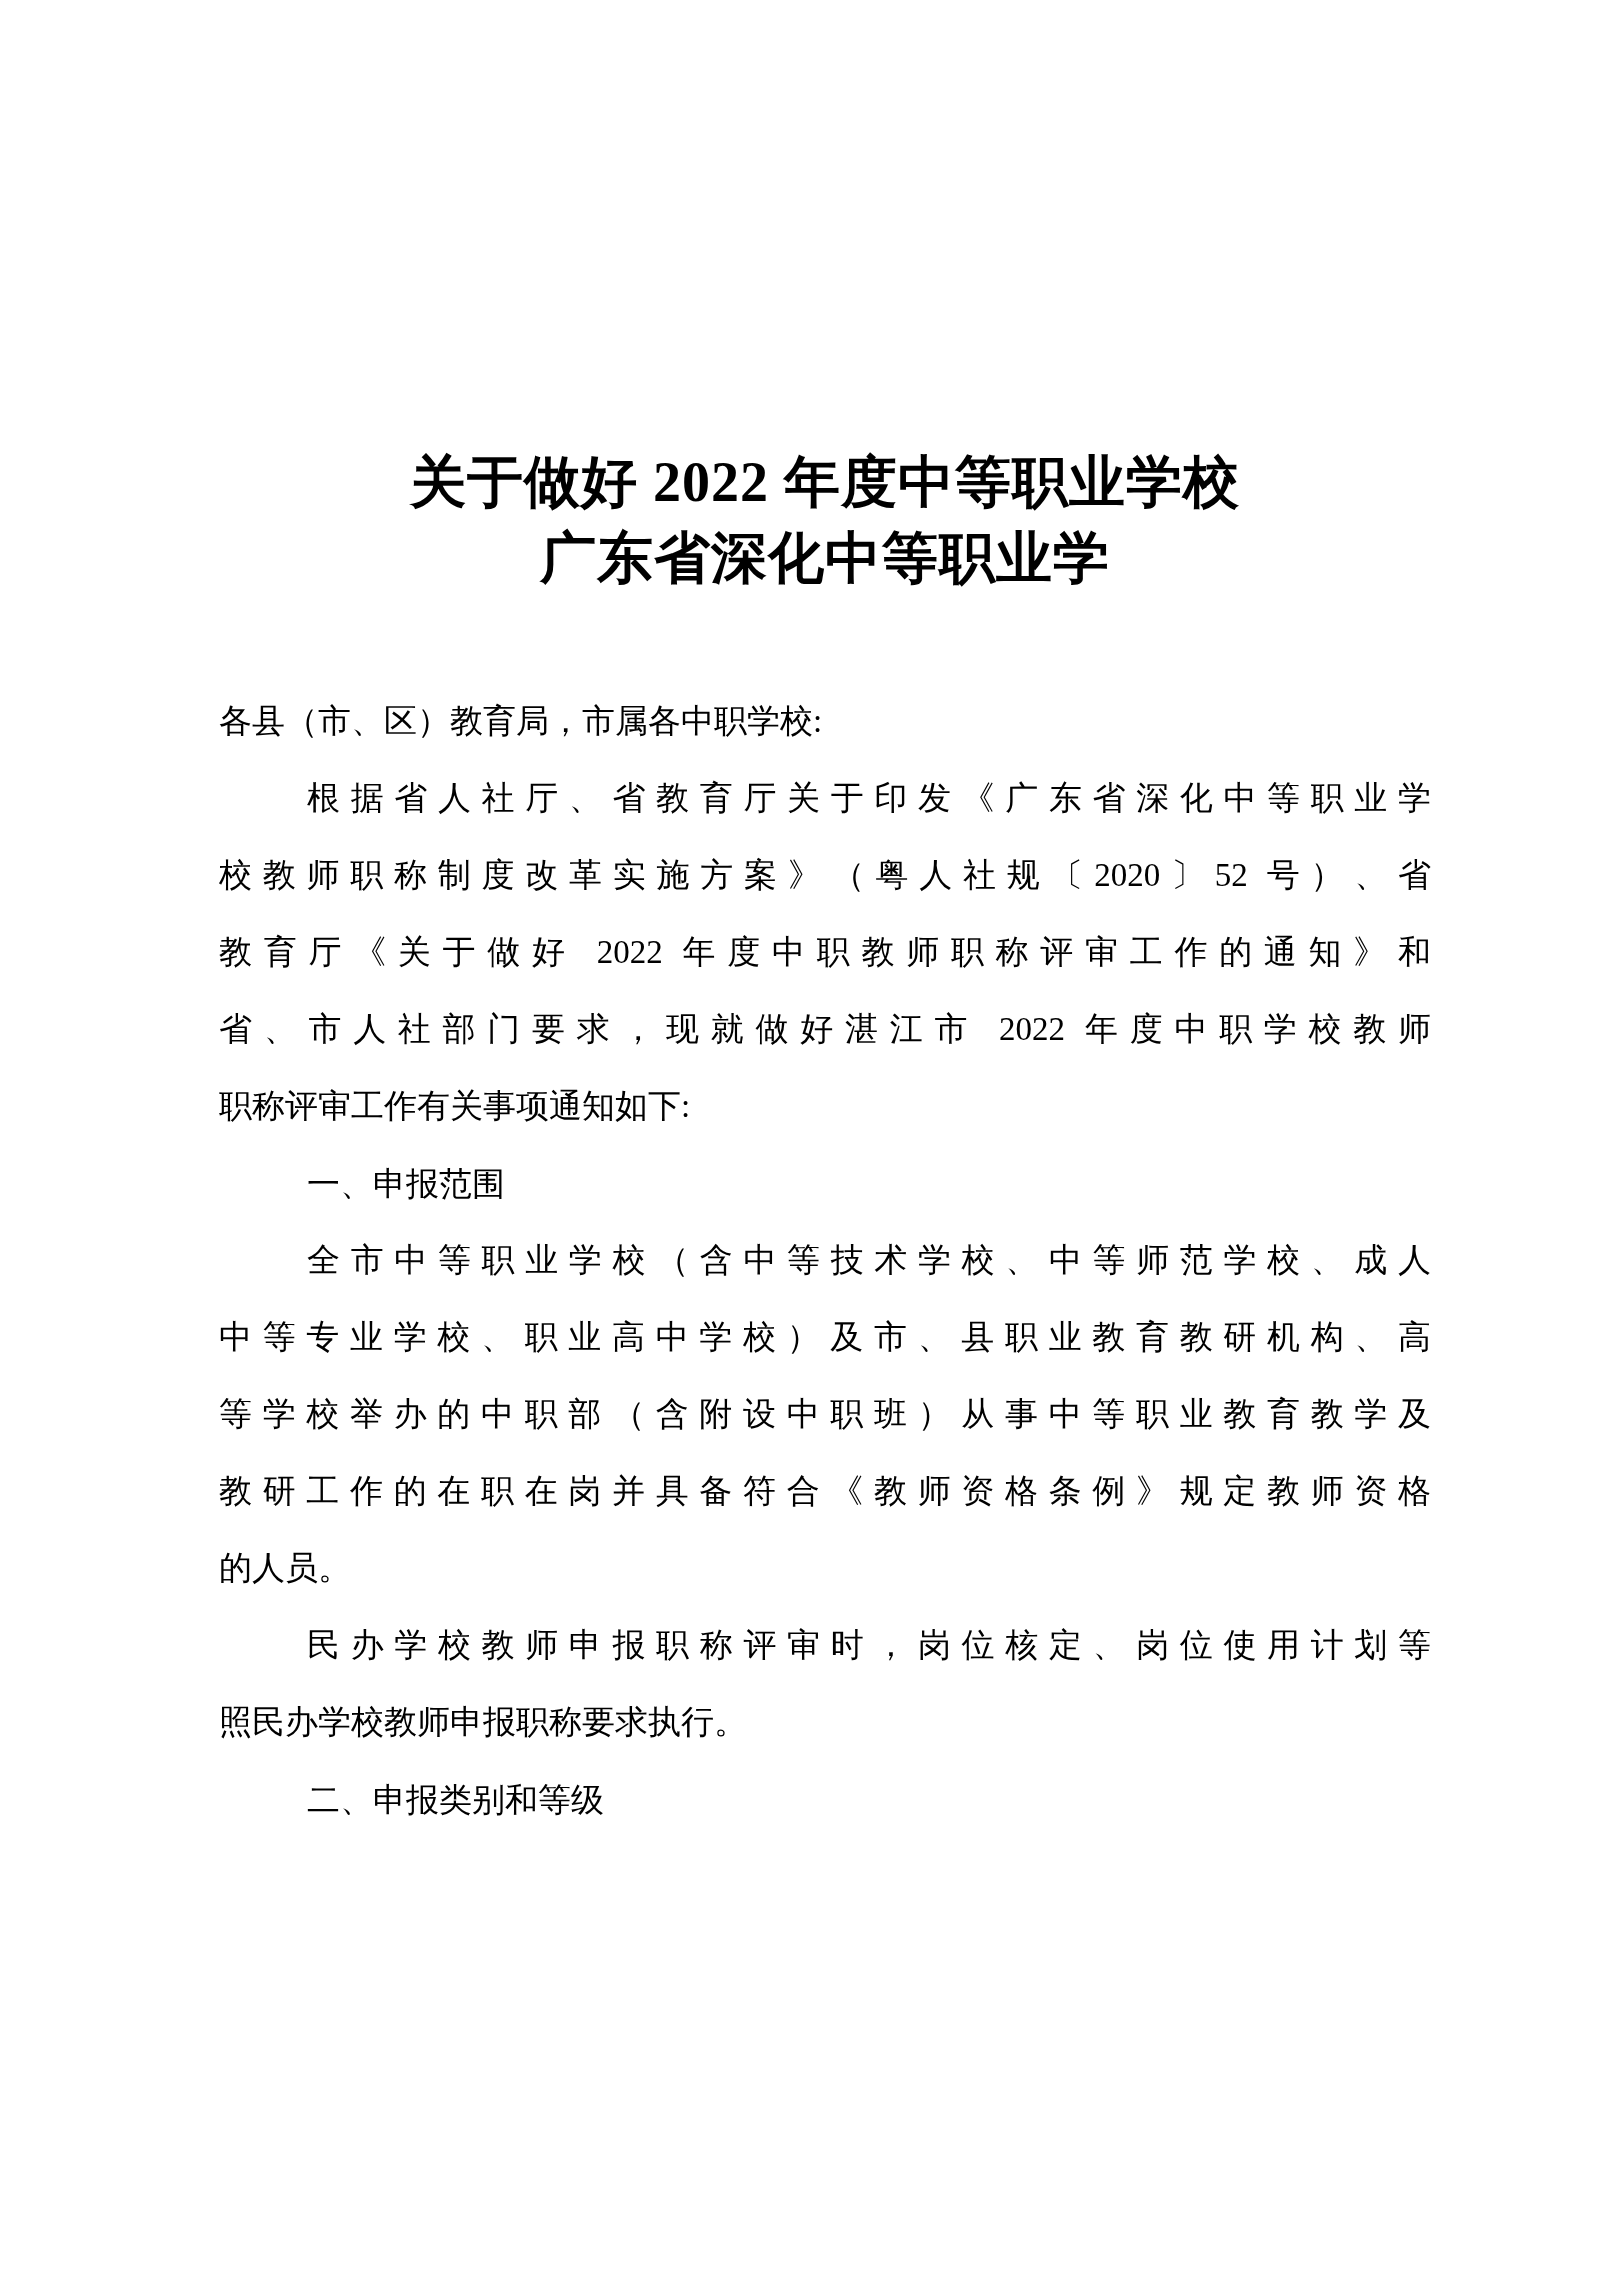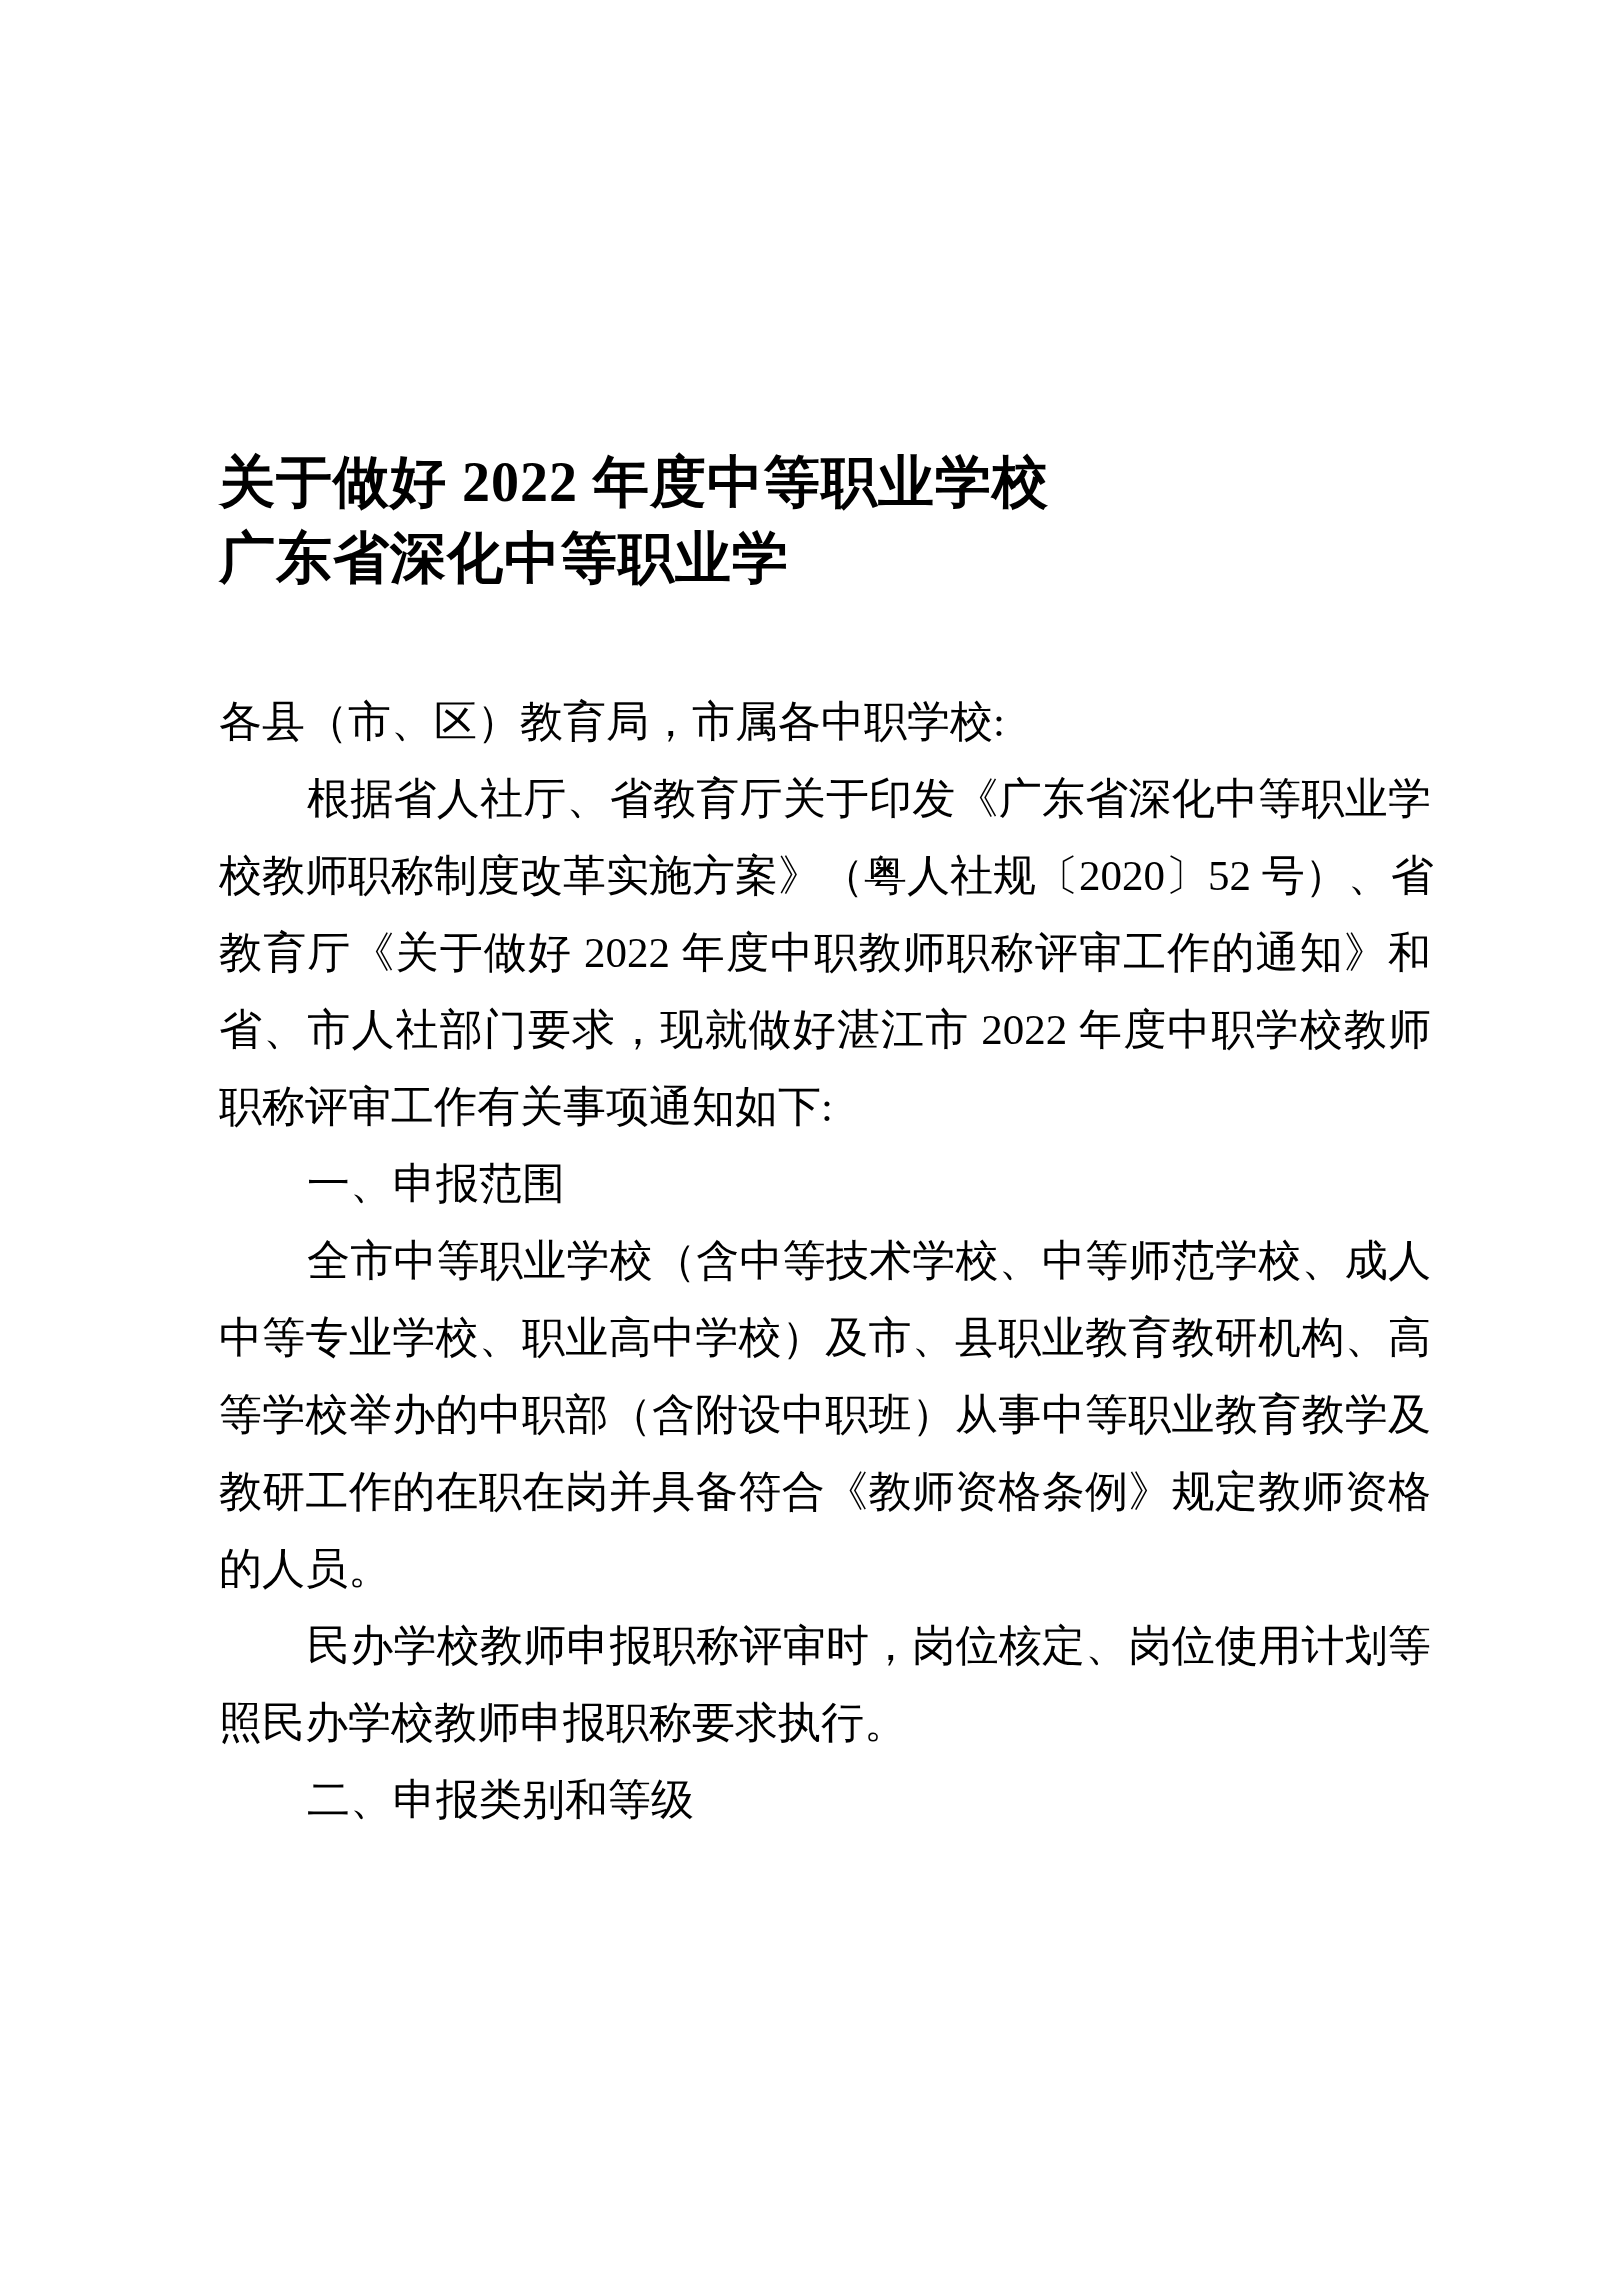--- a/index.html
+++ b/index.html
@@ -19,27 +19,27 @@
     position: absolute;
     left: 219px;
     top: 444px;
     width: 1212px;
   }
   .doc-title {
     font-family: "Liberation Serif", "DejaVu Serif", serif;
     font-weight: 700;
     font-size: 56px;
     line-height: 76px;
-    text-align: left;
+    text-align: center;
     letter-spacing: 1px;
   }
   .doc-body {
     margin-top: 87px;
     font-family: "Liberation Serif", "DejaVu Serif", serif;
-    font-size: 43px;
+    font-size: 33px;
     line-height: 77px;
   }
   .ln {
     height: 77px;
     white-space: nowrap;
     text-align: justify;
     text-align-last: left;
   }
   .full {
     text-align-last: justify;

